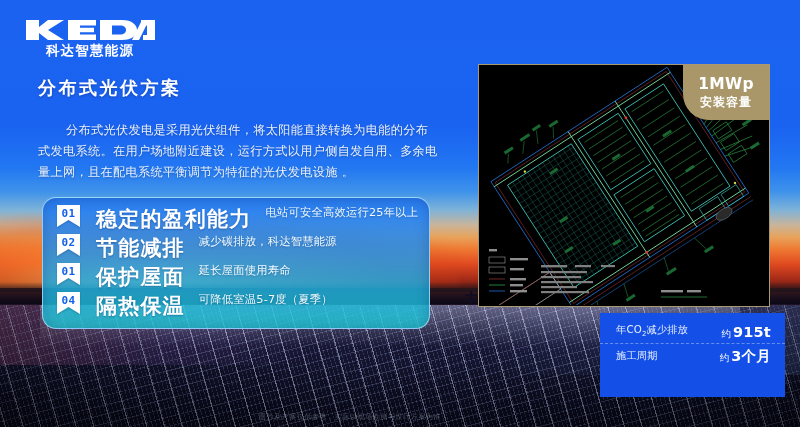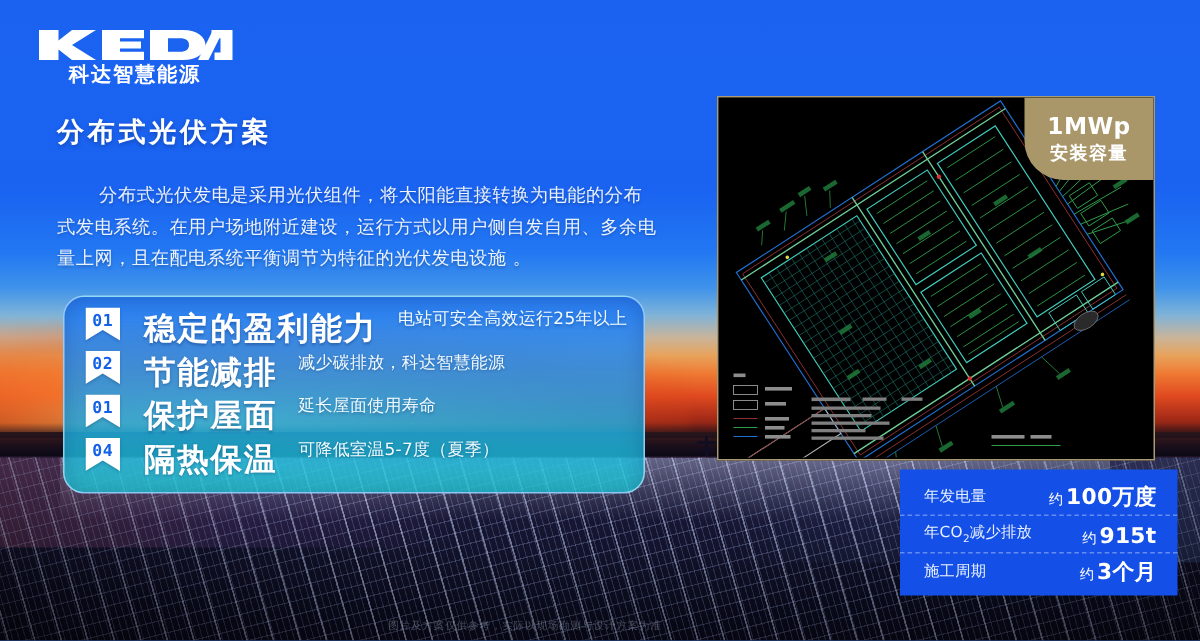--- a/index.html
+++ b/index.html
@@ -414,26 +414,20 @@
     </svg>
 
     <div class="cap-badge">
       <div class="v">1MWp</div>
       <div class="l">安装容量</div>
     </div>
   </div>
 
   <div class="stats">
 
-    <div class="srow">
-      <div class="slabel">年发电量</div>
-      <div class="svalue">
-        <span class="approx">约</span><span class="num">100万度</span>
-      </div>
-    </div>
 
     <div class="srow">
       <div class="slabel"><span>年CO</span><sub>2</sub><span>减少排放</span></div>
       <div class="svalue">
         <span class="approx">约</span><span class="num">915t</span>
       </div>
     </div>
 
     <div class="srow">
       <div class="slabel">施工周期</div>

